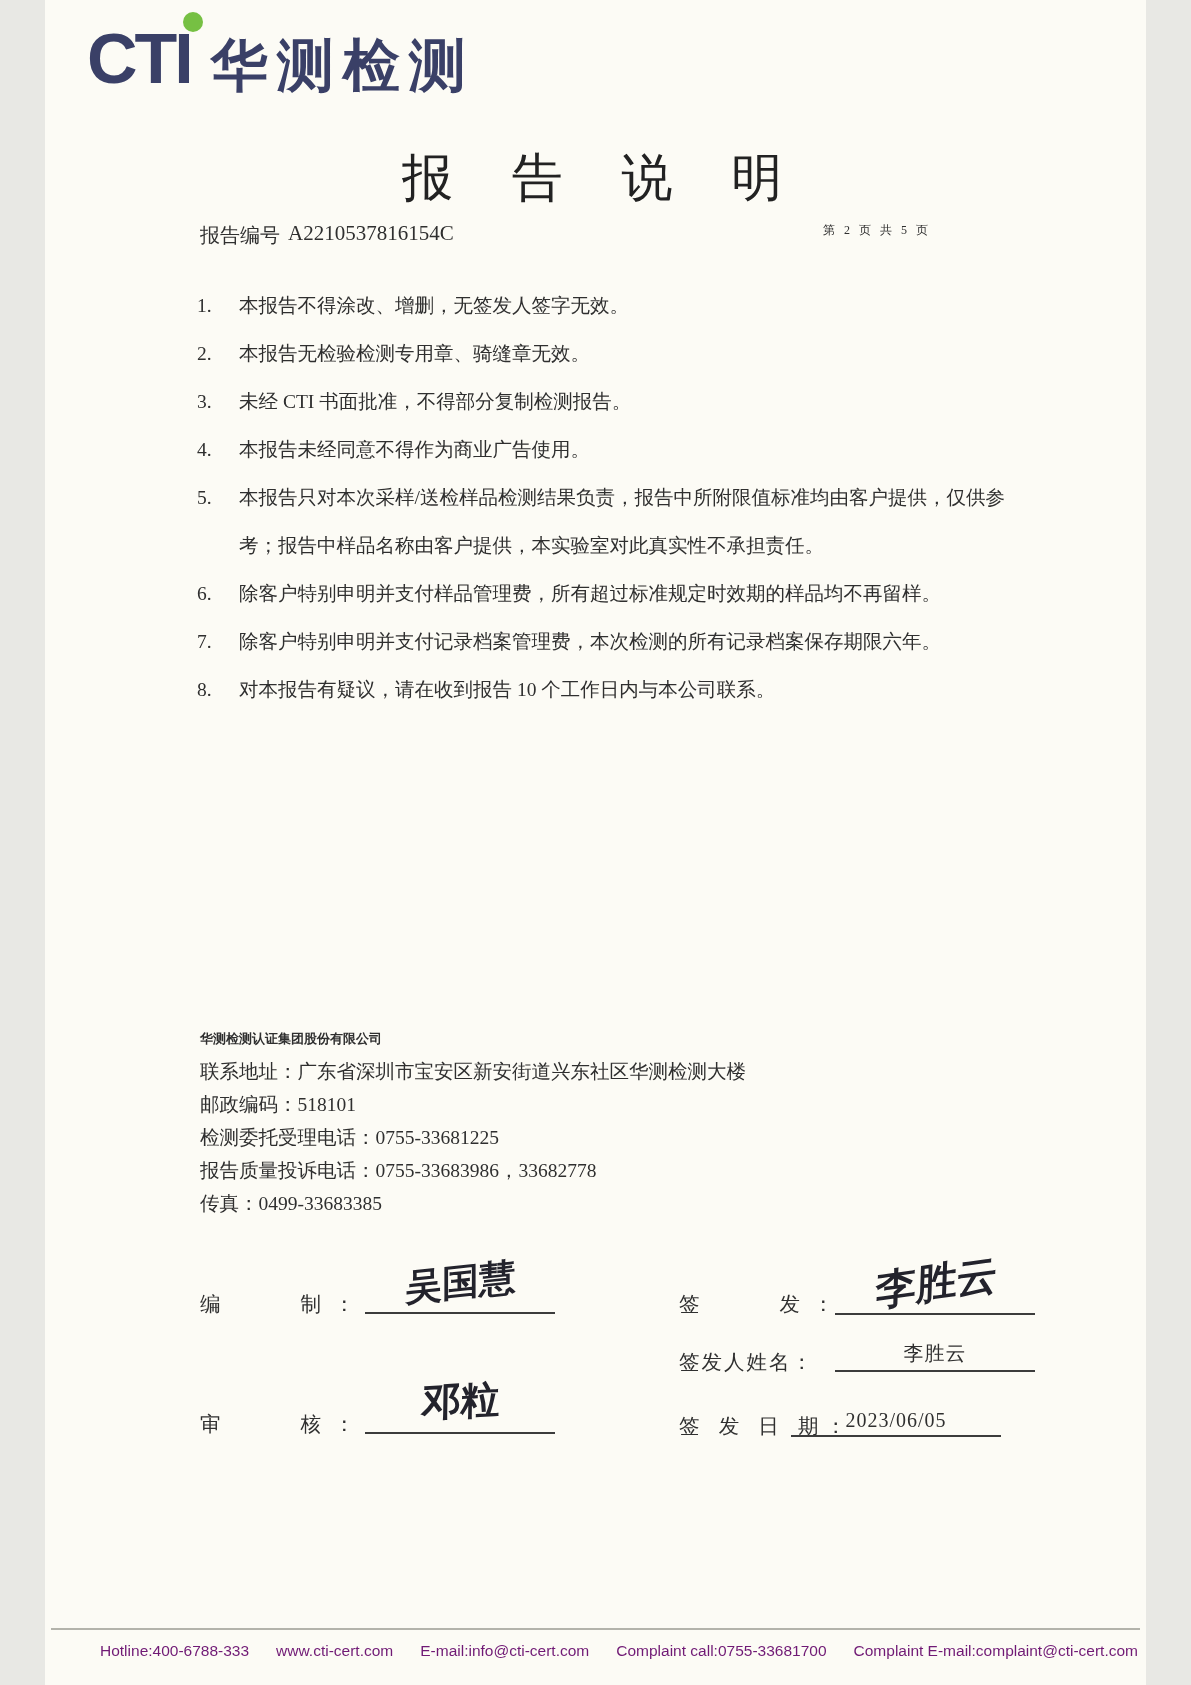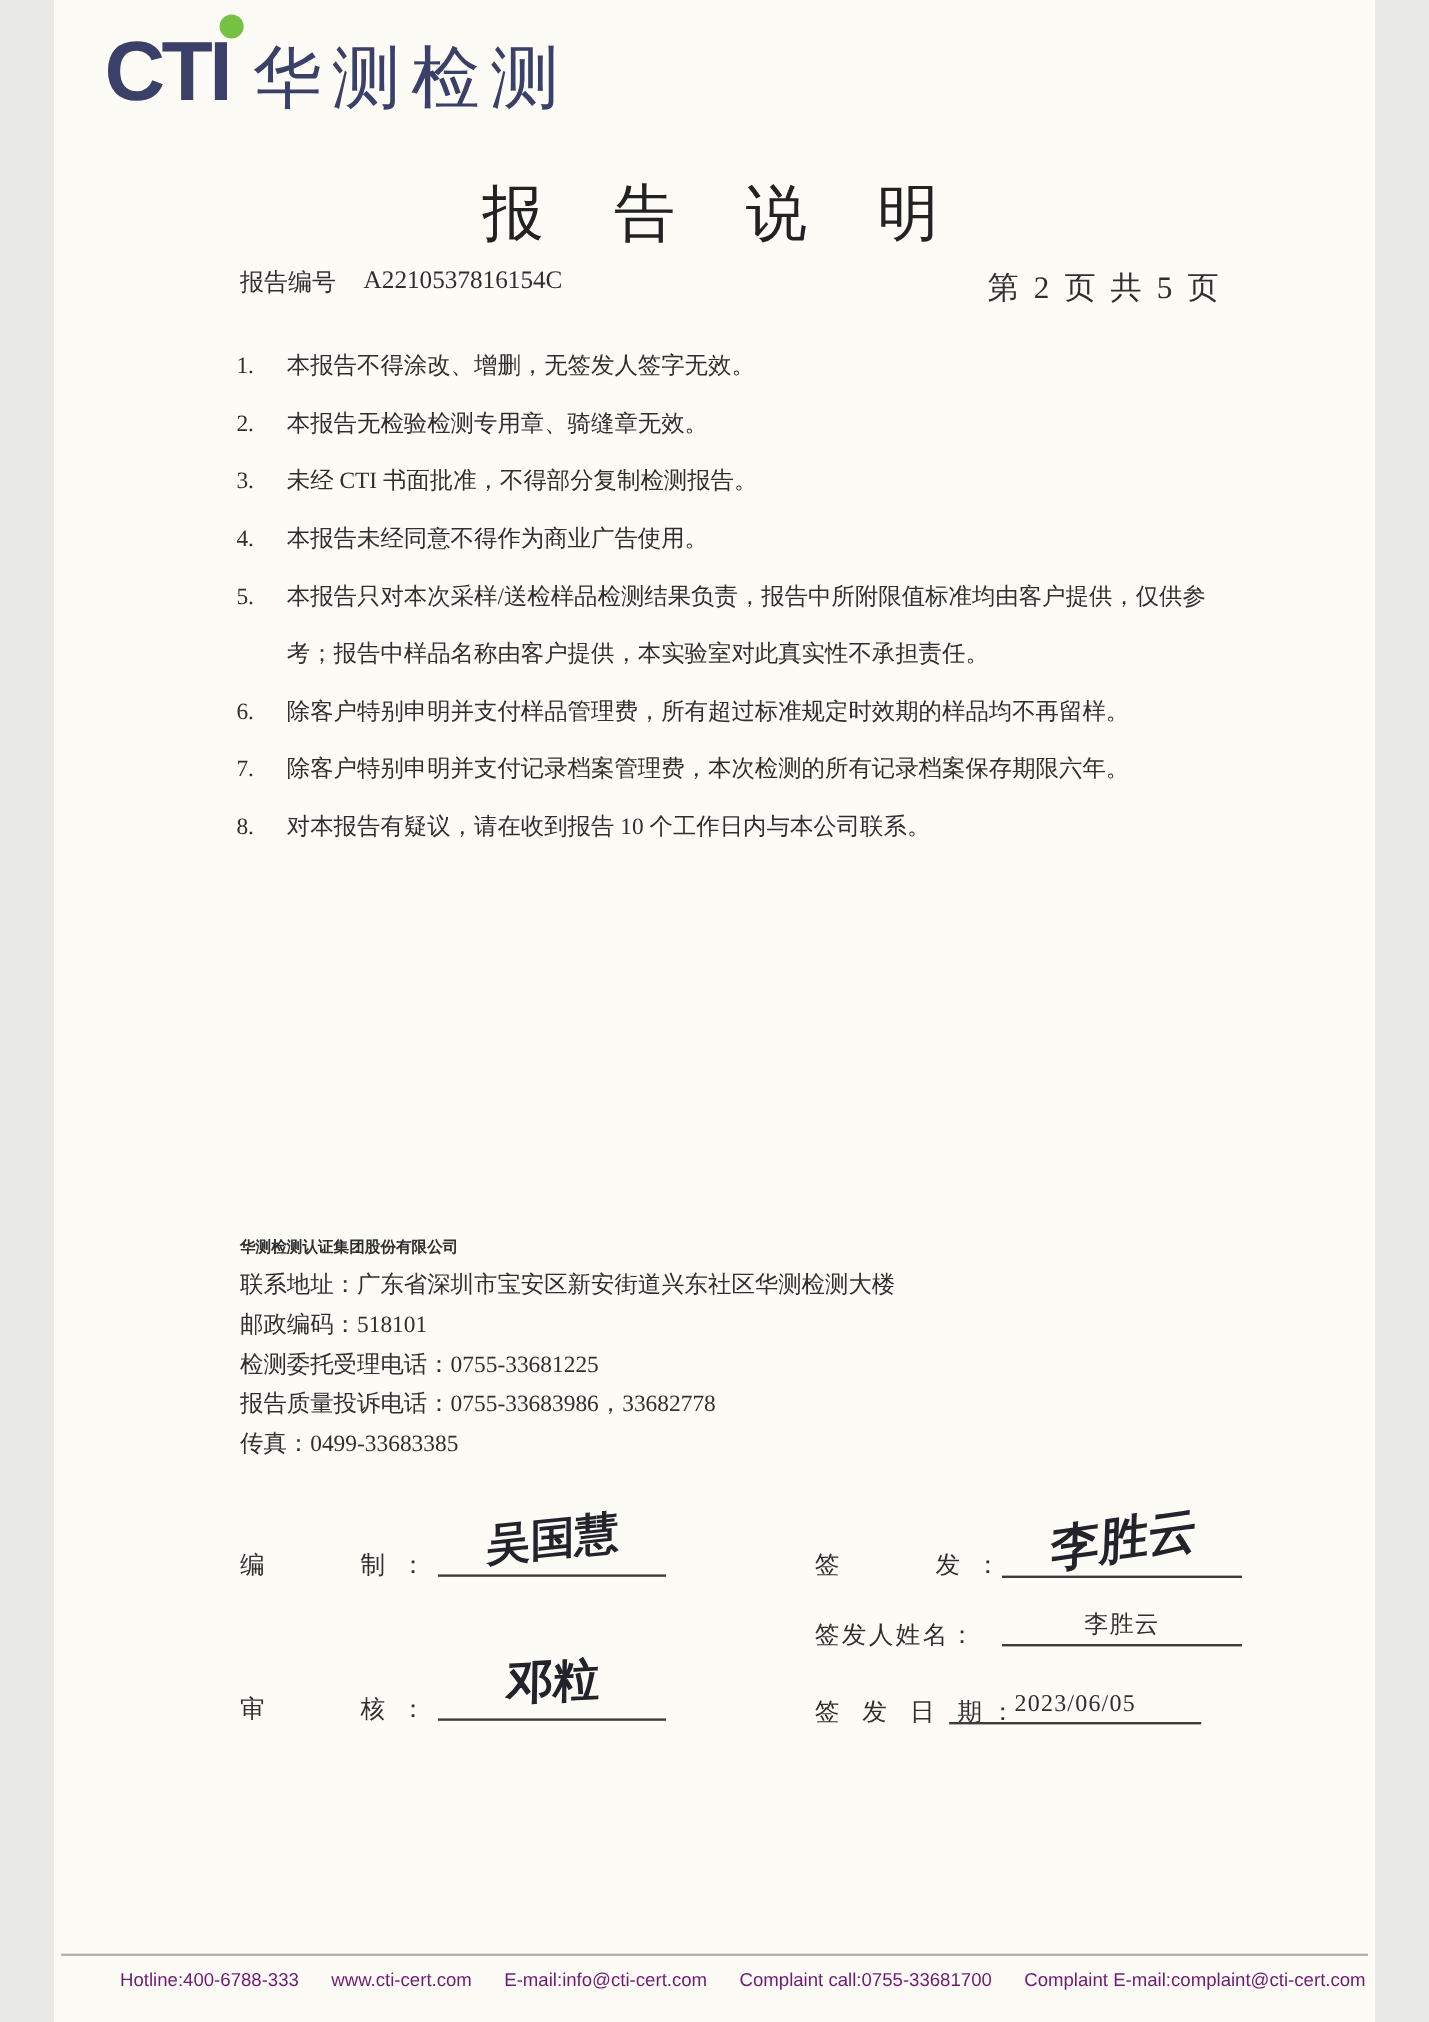--- a/index.html
+++ b/index.html
@@ -23,36 +23,36 @@
     font-size: 70px; font-weight: 900; letter-spacing: -3px;
     color: #3a4067; line-height: 1;
   }
   .logo-dot {
     position: absolute; left: 96px; top: -12px;
     width: 20px; height: 20px; border-radius: 50%;
     background: #76c043;
   }
   .logo-cn {
     font-family: "Liberation Sans", "DejaVu Sans", sans-serif;
-    font-size: 57px; font-weight: 400; letter-spacing: 9px;
+    font-size: 57px; font-weight: 700; letter-spacing: 9px;
     color: #3a4067; line-height: 1; margin-left: 20px;
   }
 
   
   .doc-title {
     position: absolute; left: 0; top: 144px; width: 1110px;
     text-align: center;
     font-size: 51px; letter-spacing: 16px; word-spacing: 14px;
     color: #222;
   }
 
   
   .report-label { position: absolute; left: 155px; top: 222px; font-size: 20px; }
-  .report-no    { position: absolute; left: 258px; top: 221px; font-size: 21px; font-family: Liberation Serif, serif; }
-  .page-info    { position: absolute; left: 778px; top: 222px; font-size: 26px; letter-spacing: 3px; }
+  .report-no    { position: absolute; left: 243px; top: 221px; font-size: 21px; font-family: Liberation Serif, serif; }
+  .page-info    { position: absolute; left: 778px; top: 222px; font-size: 12px; letter-spacing: 3px; }
 
   
   .notes { position: absolute; left: 152px; top: 282px; width: 815px; }
   .note  { display: flex; font-size: 19.5px; line-height: 48px; }
   .note .num { width: 42px; flex: 0 0 42px; }
   .note .txt { flex: 1; }
 
   
   .stamp-char-top {
     position: absolute; left: 1142px; top: 708px;

